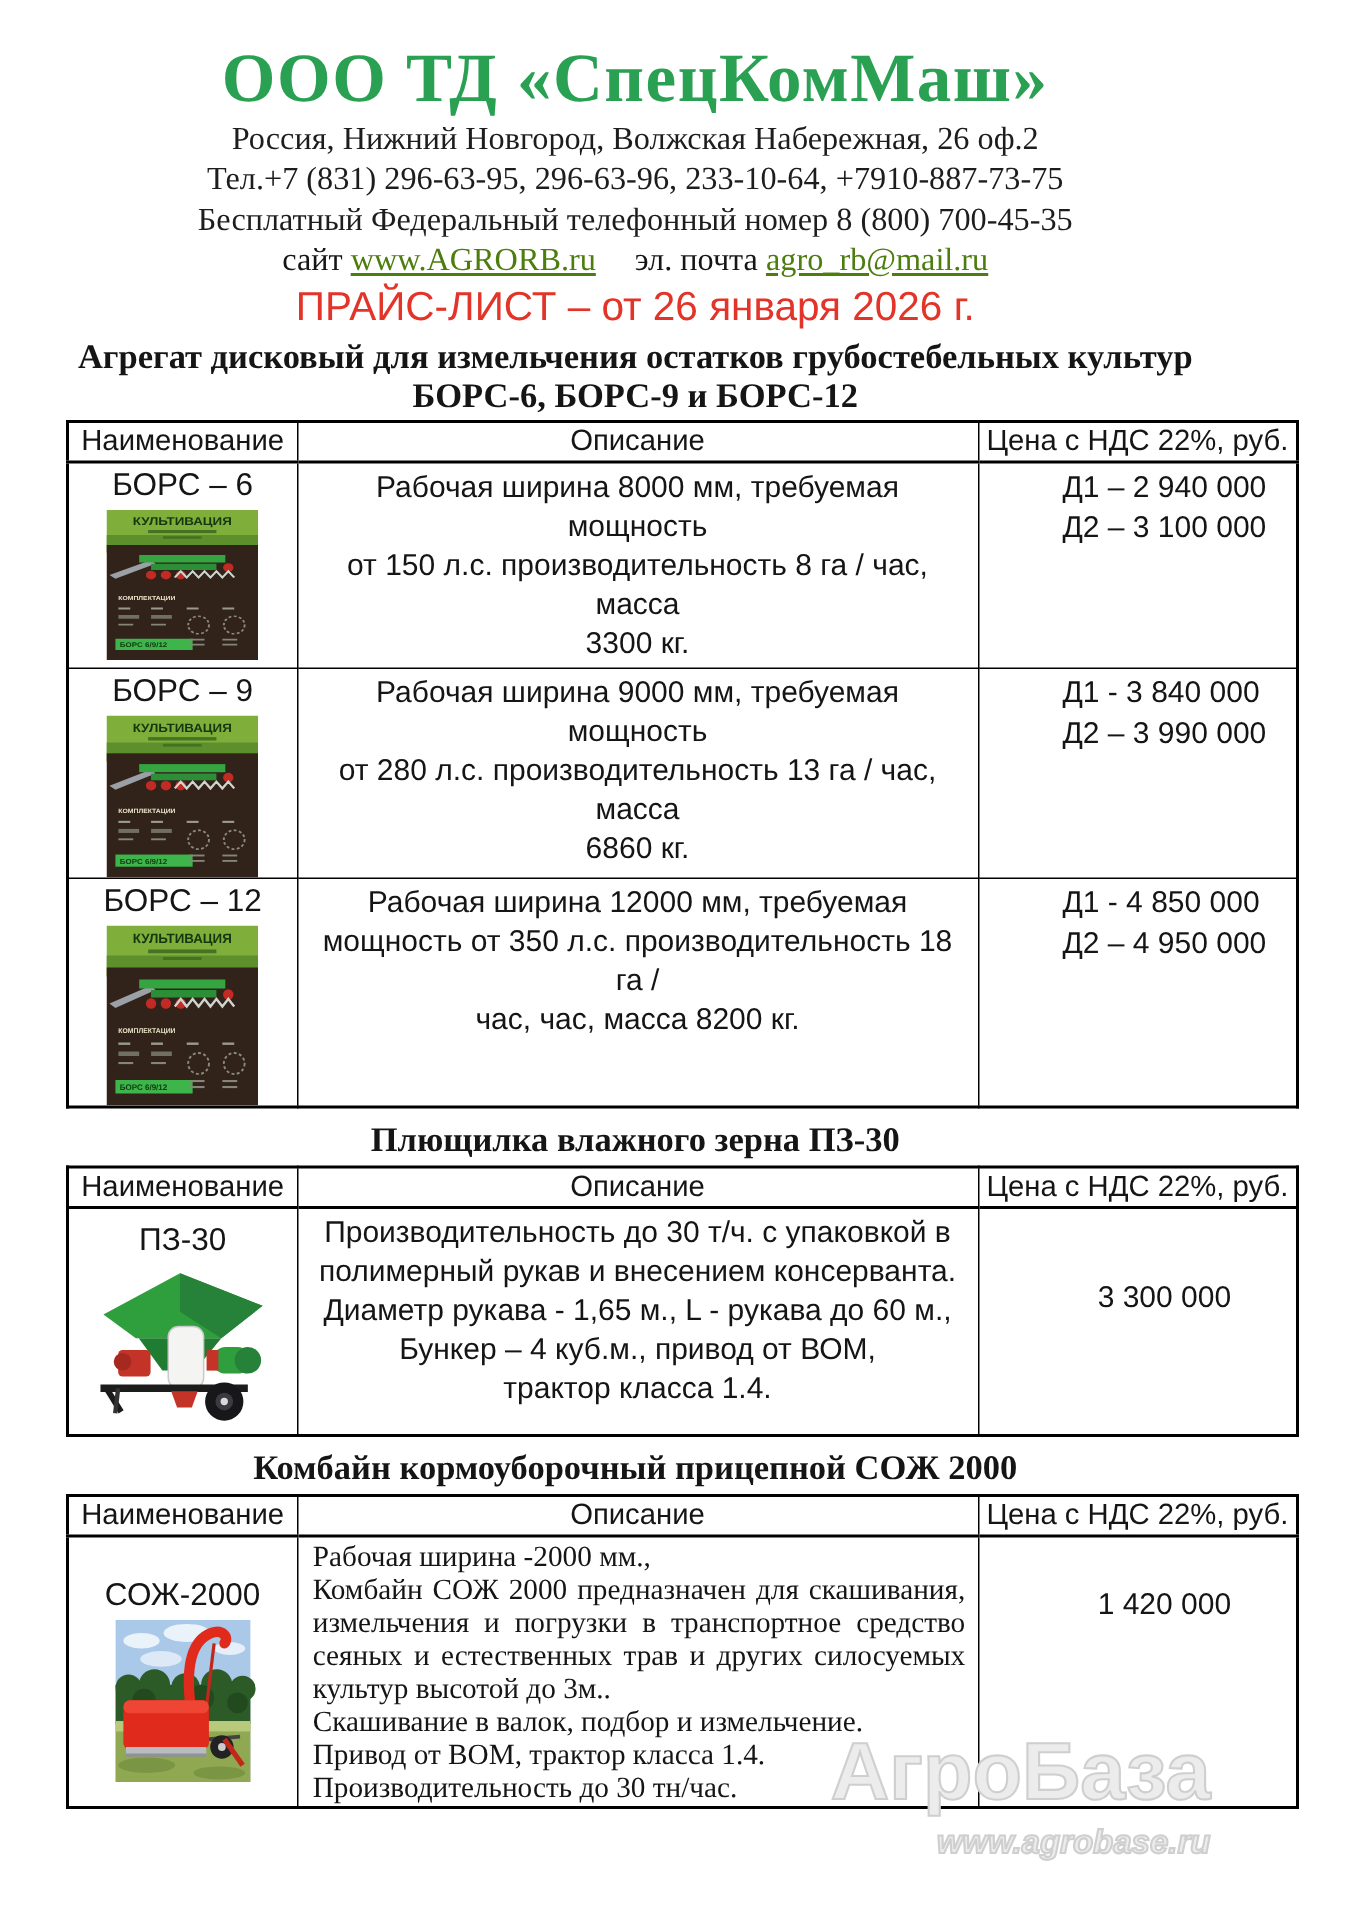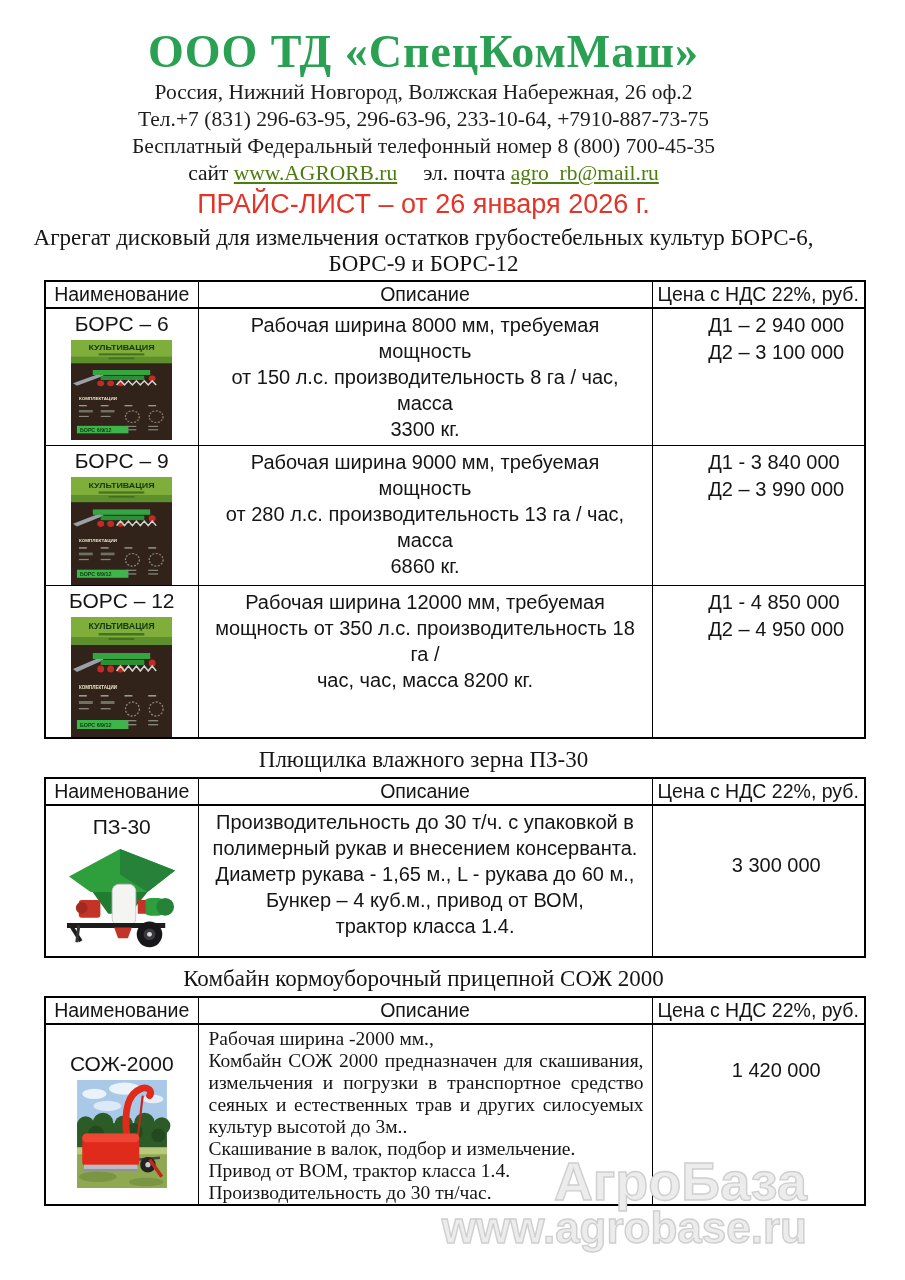--- a/index.html
+++ b/index.html
@@ -11,21 +11,21 @@
   .company-title { text-align:center; color:#2aa053; font-weight:bold;
                    font-size:46px; line-height:1.15; letter-spacing:1px; }
   .info-line { text-align:center; font-size:21.5px; line-height:27px; color:#1d1d1d; }
   .site-line { text-align:center; font-size:21.5px; line-height:27px; }
   .site-line a { color:#4d7c0f; text-decoration:underline; }
   .site-line .gap { display:inline-block; width:26px; }
   .pricelist-line { text-align:center; color:#e23428; font-size:27px; line-height:33px;
                     font-family:"Liberation Sans", sans-serif; margin-top:1px; }
 
   
-  .section-title { text-align:center; font-weight:normal; font-size:23px; line-height:26px;
+  .section-title { text-align:center; font-weight:bold; font-size:23px; line-height:26px;
                    width:820px; margin:4px auto 3px auto; }
   .section-title.mid { margin-top:8px; margin-bottom:4px; }
 
   
   table.price-table { border-collapse:collapse; width:822px; margin:0 0 0 44px;
                       table-layout:fixed; font-family:"Liberation Sans", sans-serif; }
   table.price-table, table.price-table td, table.price-table th { border:1px solid #000; }
   table.price-table { border:2px solid #000; }
   th.col-head { font-weight:normal; font-size:19.5px; height:27px; text-align:center;
                 border-bottom-width:2px !important; padding:1px 2px; }
@@ -50,21 +50,21 @@
   .sozh-desc-cell .para { margin:0; }
   .sozh-desc-cell .just { text-align:justify; text-align-last:left; }
   .sozh-name-cell { padding-top:26px; }
   .sozh-price { padding-top:32px; }
 
   
   .watermark { position:absolute; top:1152px; right:40px; text-align:right;
                font-family:"Liberation Sans", sans-serif; color:#ececec; pointer-events:none;
                -webkit-text-stroke:1.4px #cfcfcf; font-weight:bold; z-index:5; }
   .watermark .wm1 { font-size:54px; line-height:58px; }
-  .watermark .wm2 { font-size:44px; line-height:36px; }
+  .watermark .wm2 { font-size:22px; line-height:36px;font-style:italic; }
 </style>
 </head>
 <body>
 
 <div class="page">
 
   <div class="company-title">ООО ТД «СпецКомМаш»</div>
   <div class="info-line">Россия, Нижний Новгород, Волжская Набережная, 26 оф.2</div>
   <div class="info-line">Тел.+7 (831) 296-63-95, 296-63-96, 233-10-64, +7910-887-73-75</div>
   <div class="info-line">Бесплатный Федеральный телефонный номер 8 (800) 700-45-35</div>

